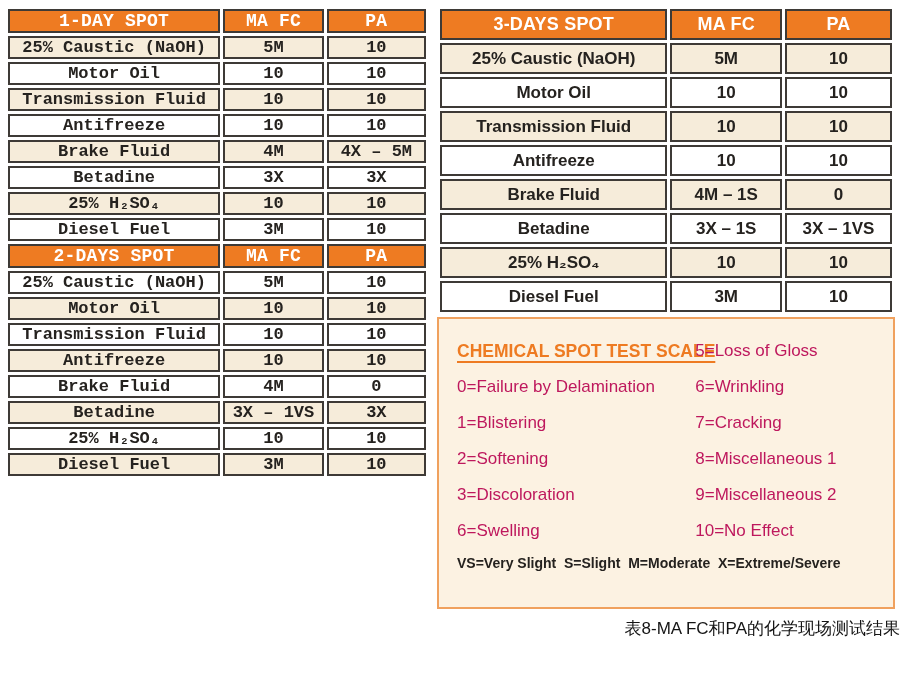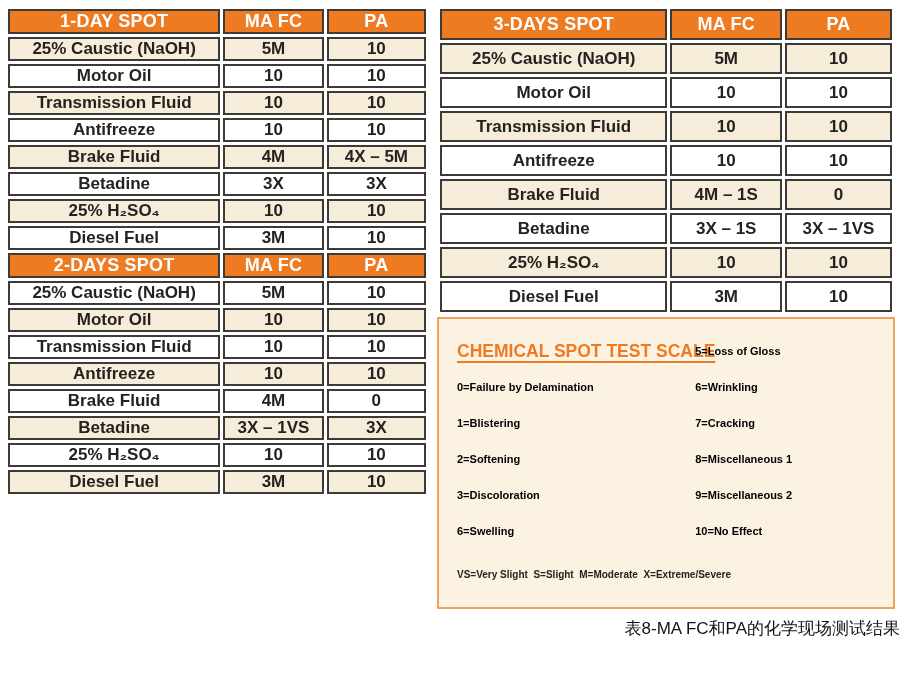--- a/index.html
+++ b/index.html
@@ -41,21 +41,21 @@
     font-size: 18px;
     letter-spacing: 0.2px;
   }
   .tbl td {
     background: #ffffff;
     font-size: 17px;
     color: #25221f;
   }
   tr.shade td { background: #f6ecda; }
 
-  .left-tbl  th, .left-tbl  td { height: 20px; }
+  .left-tbl  th, .left-tbl  td { height: 20px; font-family: Liberation Mono, monospace; }
   .right-tbl th, .right-tbl td { height: 31px; margin-left: 44px; }
 
   .legend {
     margin-top: 2px;
     height: 292px;
     background: #fcf2e2;
     border: 2px solid #f0a15e;
     padding: 14px 18px 10px 18px;
   }
   .legend-cols { display: flex; }
@@ -66,30 +66,30 @@
     font-weight: bold;
     font-size: 17.5px;
     line-height: 36px;
     text-decoration: underline;
     text-decoration-color: #ee7b22;
     text-decoration-thickness: 2px;
     text-underline-offset: 4px;
     white-space: nowrap;
   }
   .legend-item {
+    font-weight: normal;
+    font-size: 17px;
+    line-height: 36px;
+    color: #be185d;
+    white-space: nowrap;
+  }
+  .legend-abbrev {
+    margin-top: 6px;
     font-weight: bold;
-    font-size: 11px;
-    line-height: 36px;
-    color: #000000;
-    white-space: nowrap;
-  }
-  .legend-abbrev {
-    margin-top: 20px;
-    font-weight: bold;
-    font-size: 10px;
+    font-size: 14px;
     color: #25221f;
     white-space: pre;
   }
   .caption {
     margin-top: 8px;
     text-align: right;
     font-size: 17px;
     color: #141414;
     font-weight: normal;
   }

